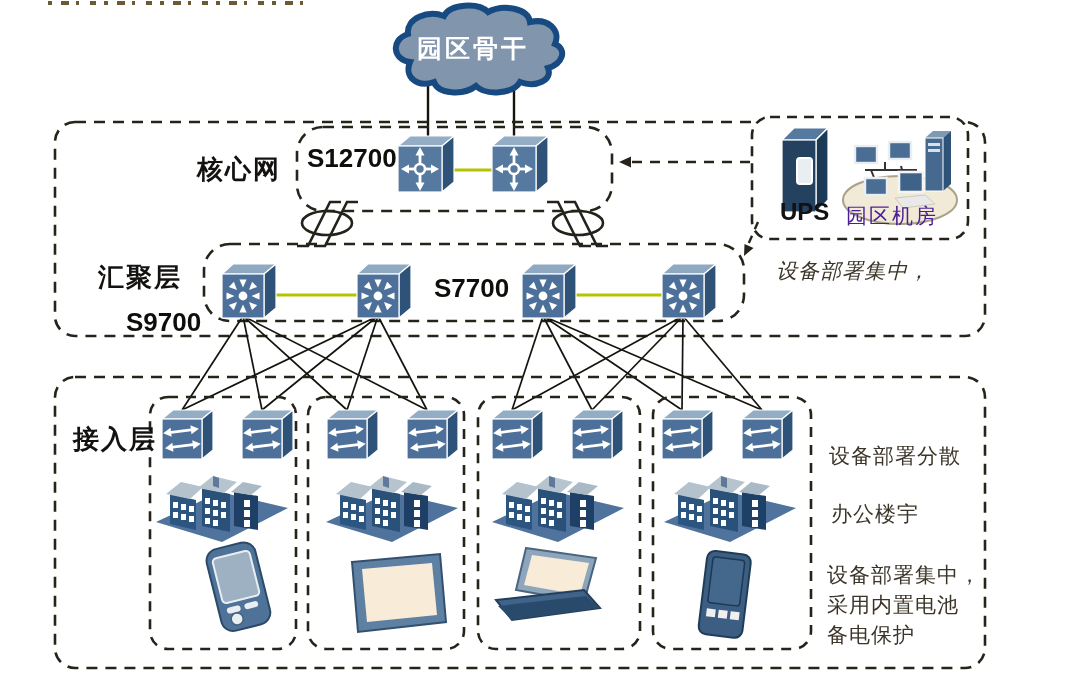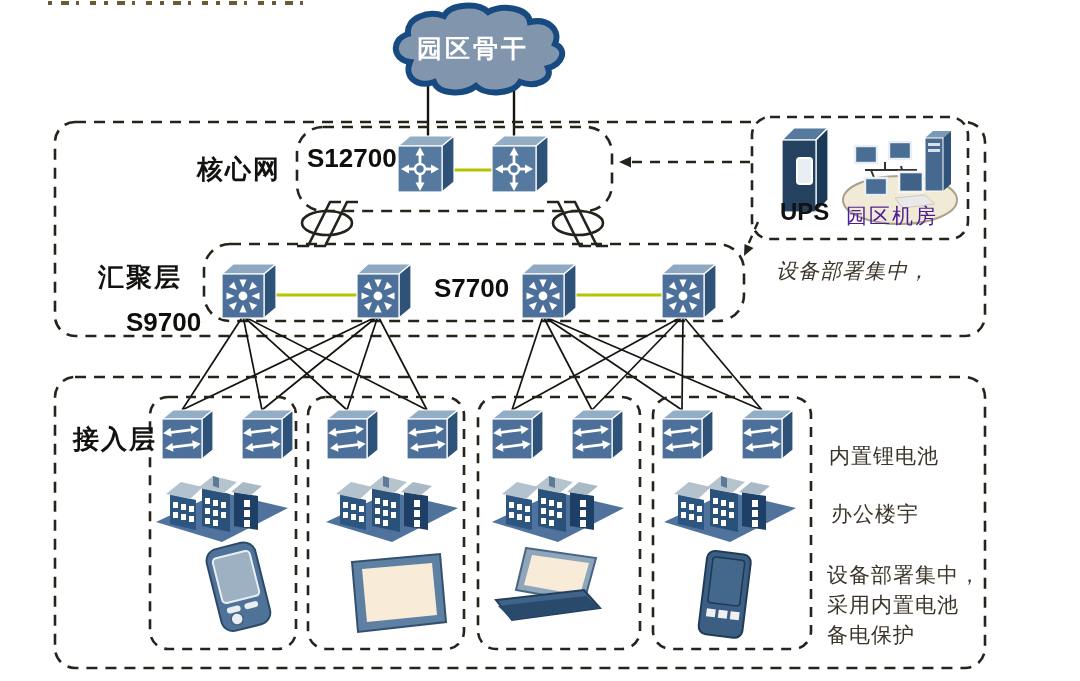--- a/index.html
+++ b/index.html
@@ -270,21 +270,21 @@
 <div class="lbl dev-name" style="left:126px;top:284px;margin-top:25px;">S9700</div>
 <div class="lbl dev-name" style="left:434px;top:275px;">S7700</div>
 
 <div class="lbl layer-name" style="left:73px;top:426px;">接入层</div>
 
 <div class="lbl ups-lbl" style="left:780px;top:200px;">UPS</div>
 <div class="lbl room-lbl" style="left:846px;top:205px;">园区机房</div>
 
 <div class="lbl note" style="left:776px;top:260px;font-style:italic;">设备部署集中，</div>
 
-<div class="lbl note" style="left:829px;top:445px;">内置锂电池</div>
+<div class="lbl note" style="left:829px;top:445px;">设备部署分散</div>
 
 <div class="lbl note" style="left:831px;top:503px;">办公楼宇</div>
 
 <div class="lbl note" style="left:827px;top:564px;">设备部署集中，</div>
 <div class="lbl note" style="left:827px;top:594px;">采用内置电池</div>
 <div class="lbl note" style="left:827px;top:624px;text-align:right;">备电保护</div>
 
 </div>
 
 </body></html>

